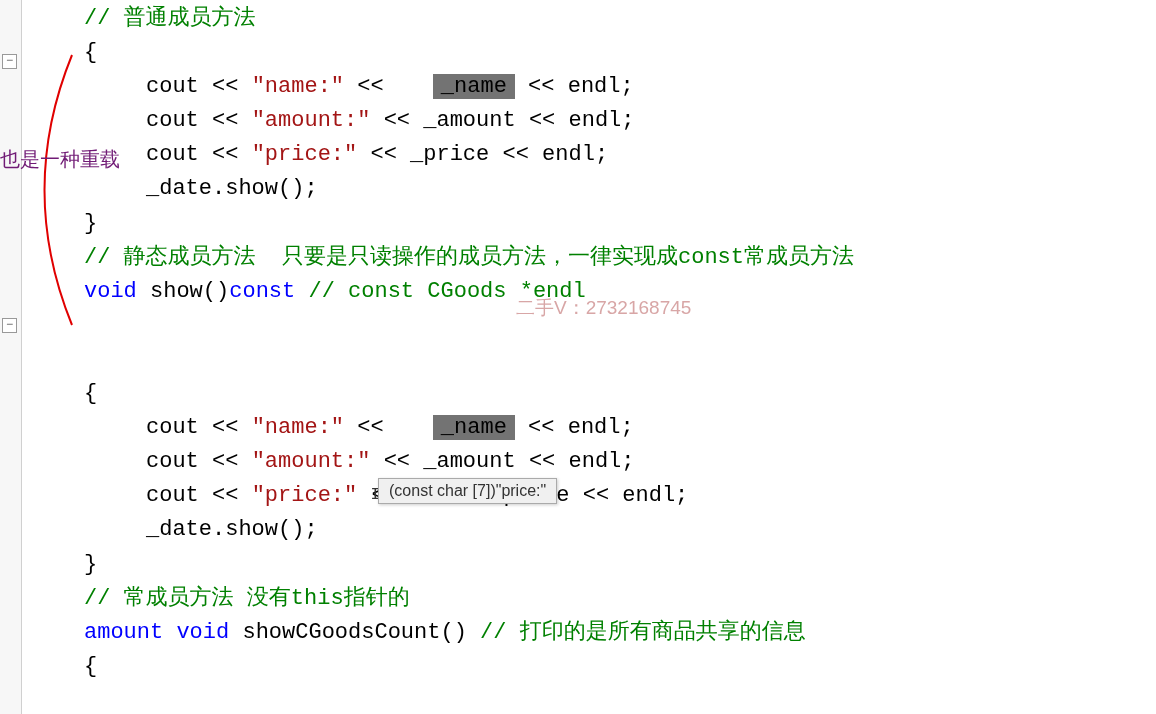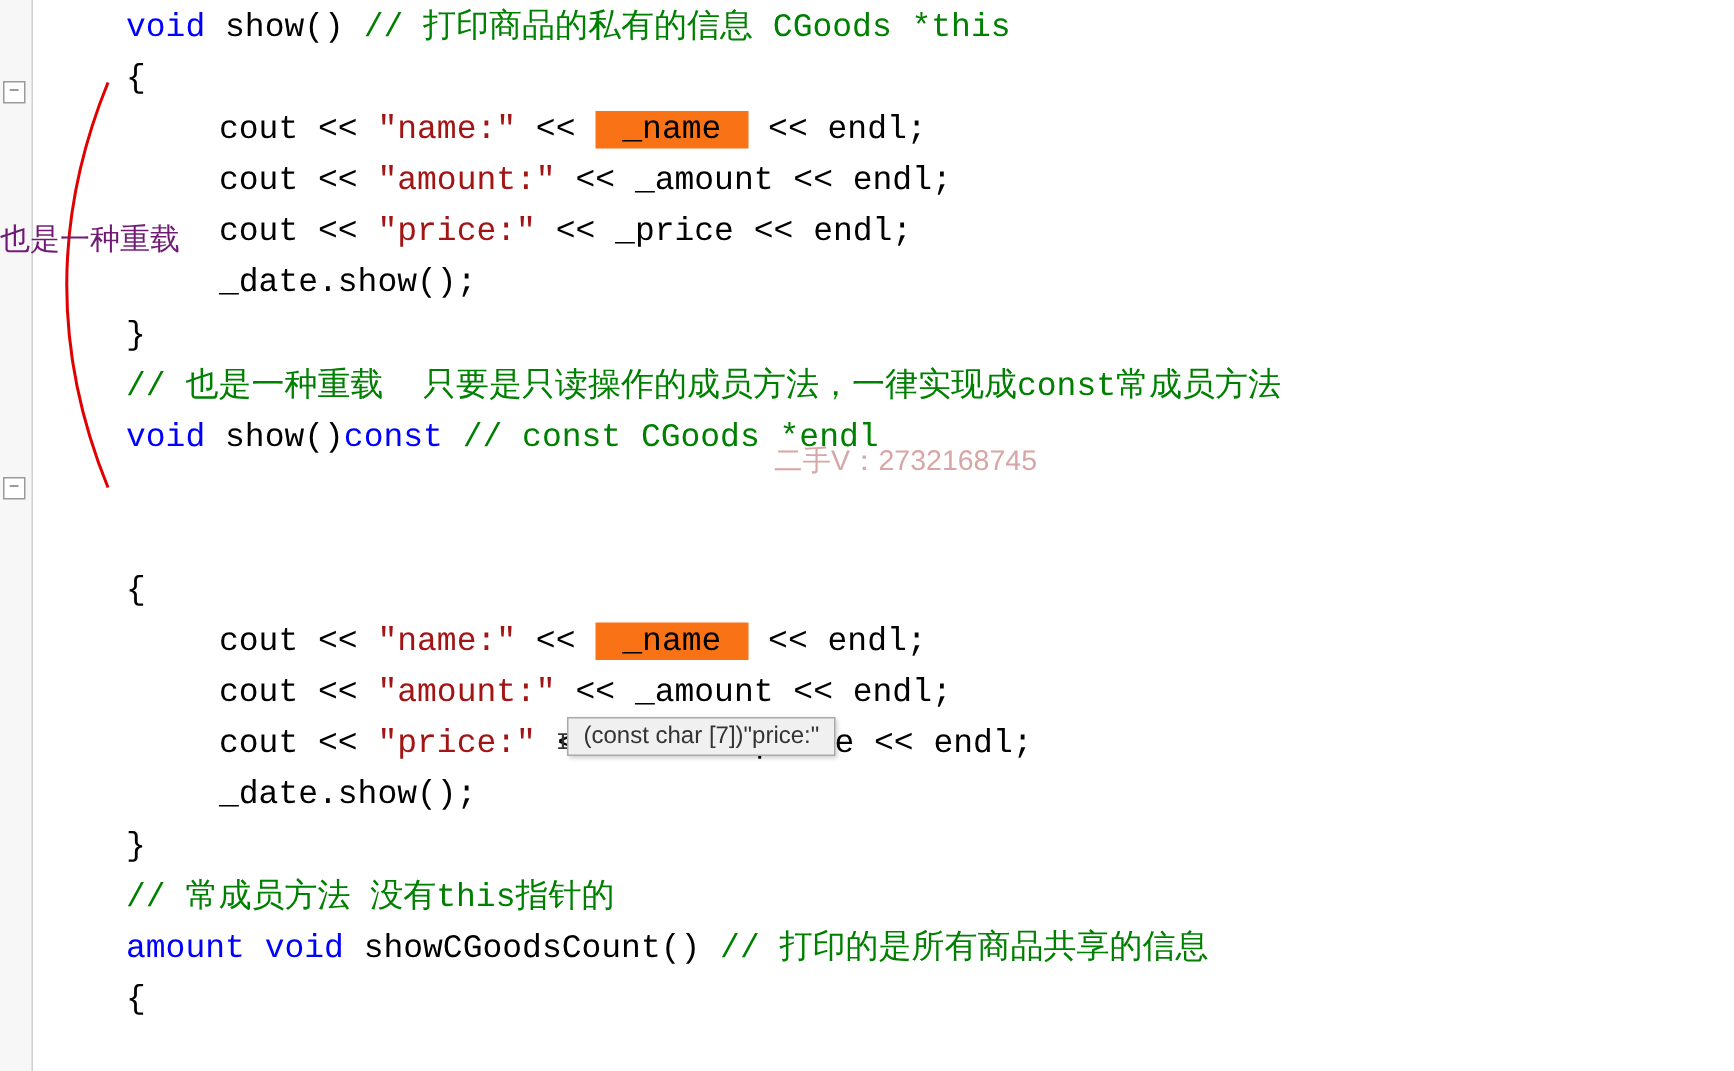--- a/index.html
+++ b/index.html
@@ -46,22 +46,23 @@
     .line {
       white-space: pre;
       min-height: 34px;
     }
     .indent1 { padding-left: 56px; }
     .indent2 { padding-left: 118px; }
     .comment { color: #008000; }
     .keyword { color: #0000ff; }
     .string { color: #a31515; }
     .highlight-name {
-      background: #f97316;
-      padding: 0 18px;
+      background: #737373;
+      padding: 0 8px;
+      margin-left: 36px;
     }
     .text { color: #000; }
     .watermark {
       position: absolute;
       color: #d8a6a6;
       font-size: 19px;
       font-family: Arial, sans-serif;
       pointer-events: none;
     }
     .annotation {
@@ -114,36 +115,36 @@
 </div>
 
 <svg class="red-arc">
   <path d="M60,5 Q5,140 60,275" stroke="#e00000" stroke-width="2" fill="none"></path>
 </svg>
 
 <div class="annotation">也是一种重载</div>
 
 <div class="editor">
 
+  <div class="line indent1"><span class="comment">// 普通成员方法</span></div>
 
-  <div class="line indent1"><span class="keyword">void</span><span class="text"> show() </span><span class="comment">// 打印商品的私有的信息 CGoods *this</span></div>
 
   <div class="line indent1"><span class="text">{</span></div>
 
   <div class="line indent2"><span class="text">cout</span><span class="text"> &lt;&lt; </span><span class="string">"name:"</span><span class="text"> &lt;&lt; </span><span class="highlight-name text">_name</span><span class="text"> &lt;&lt; </span><span class="text">endl;</span></div>
 
   <div class="line indent2"><span class="text">cout</span><span class="text"> &lt;&lt; </span><span class="string">"amount:"</span><span class="text"> &lt;&lt; </span><span class="text">_amount</span><span class="text"> &lt;&lt; </span><span class="text">endl;</span></div>
 
   <div class="line indent2"><span class="text">cout</span><span class="text"> &lt;&lt; </span><span class="string">"price:"</span><span class="text"> &lt;&lt; </span><span class="text">_price</span><span class="text"> &lt;&lt; </span><span class="text">endl;</span></div>
 
   <div class="line indent2"><span class="text">_date.show();</span></div>
 
   <div class="line indent1"><span class="text">}</span></div>
 
-  <div class="line indent1"><span class="comment">// 也是一种重载  只要是只读操作的成员方法，一律实现成const常成员方法</span></div>
+  <div class="line indent1"><span class="comment">// 静态成员方法  只要是只读操作的成员方法，一律实现成const常成员方法</span></div>
 
   <div class="line indent1" style="position:relative"><span class="keyword">void</span><span class="text"> show()</span><span class="keyword">const</span><span class="text"> </span><span class="comment">// const CGoods *endl</span>
     <span class="watermark" style="left:488px;top:18px">二手V：2732168745</span>
   </div>
 
   <div class="line indent1"><span class="text">{</span></div>
 
   <div class="line indent2"><span class="text">cout</span><span class="text"> &lt;&lt; </span><span class="string">"name:"</span><span class="text"> &lt;&lt; </span><span class="highlight-name text">_name</span><span class="text"> &lt;&lt; </span><span class="text">endl;</span></div>
 
   <div class="line indent2"><span class="text">cout</span><span class="text"> &lt;&lt; </span><span class="string">"amount:"</span><span class="text"> &lt;&lt; </span><span class="text">_amount</span><span class="text"> &lt;&lt; </span><span class="text">endl;</span></div>

